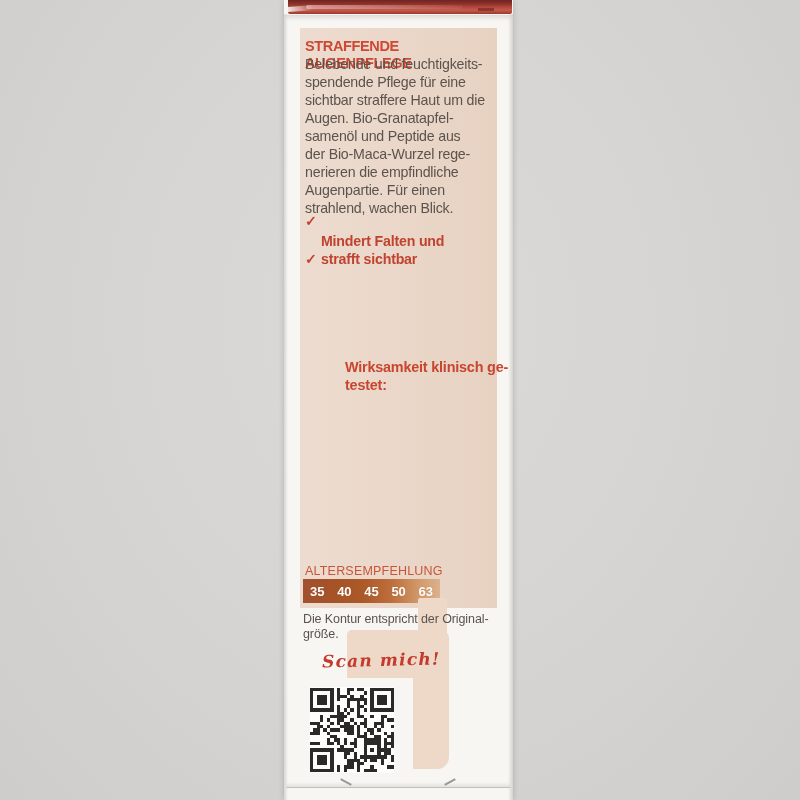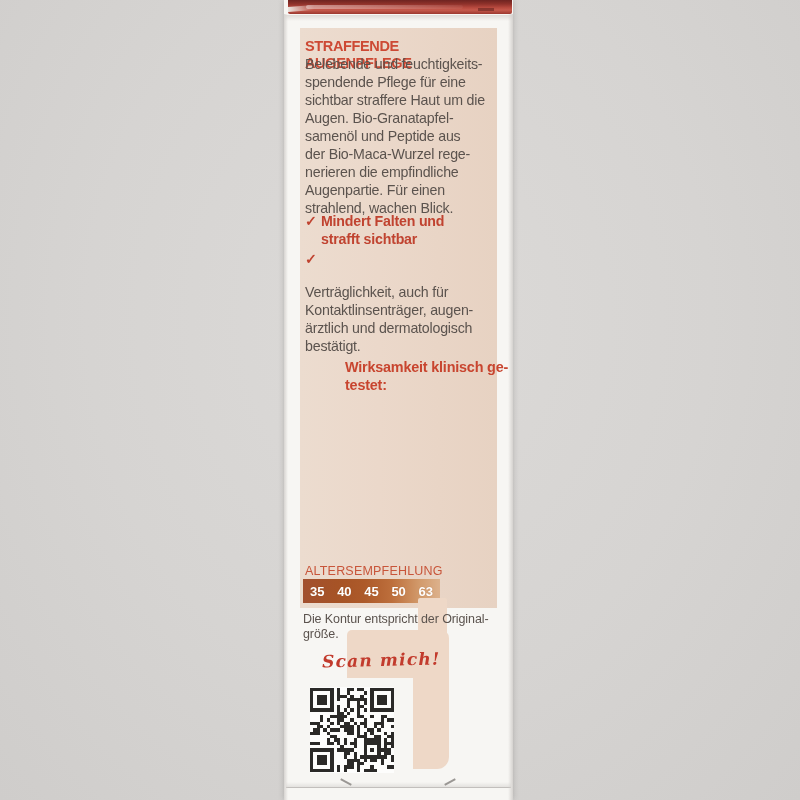--- a/index.html
+++ b/index.html
@@ -28,21 +28,21 @@
   .panel .heading{position:absolute;left:5px;top:9px;width:190px;
     font-size:15px;font-weight:bold;color:#cd4934;letter-spacing:-.4px;
     transform:scaleX(.97);transform-origin:left;}
   .body-txt{color:#5b534e;font-size:14.2px;line-height:18px;letter-spacing:-.2px;
     white-space:pre-line;width:190px;position:absolute;left:5px;}
   .p1{top:27px;}
   .p2{top:255px;}
   .benefit{position:absolute;left:5px;display:flex;width:190px;
     color:#c04330;font-weight:bold;font-size:14.2px;line-height:17.5px;letter-spacing:-.2px;}
   .benefit .chk{width:16px;flex:0 0 16px;}
-  .benefit .btxt{white-space:pre-line;}
+  .benefit .btxt{white-space:pre-line;margin-top:20px;}
   .b1{top:185px;} .b2{top:223px;}
   .eff-heading{position:absolute;left:5px;top:330px;width:190px;
     font-size:14.4px;font-weight:bold;color:#c8452f;line-height:18px;white-space:pre-line;letter-spacing:-.2px;margin-left:40px;}
   .stats{position:absolute;left:5px;top:392px;width:190px;color:#5b534e;
     font-size:14.2px;line-height:16.5px;white-space:pre-line;letter-spacing:-.2px;}
   .stats b{font-weight:bold;color:#4f4843;}
   .footnotes{position:absolute;left:5px;top:424px;width:192px;color:#5b534e;
     font-size:11px;line-height:15px;white-space:pre-wrap;letter-spacing:-.1px;}
   .age-label{position:absolute;left:5px;top:536px;font-size:12.5px;font-weight:normal;
     color:#c8553a;letter-spacing:.2px;}
@@ -104,24 +104,20 @@
 
       <div class="benefit b1">
         <span class="chk">✓</span>
         <span class="btxt">Mindert Falten und
 strafft sichtbar</span>
       </div>
       <div class="benefit b2">
         <span class="chk">✓</span>
       </div>
 
-      <p class="body-txt p2">Verträglichkeit, auch für
-Kontaktlinsenträger, augen-
-ärztlich und dermatologisch
-bestätigt.</p>
 
       <div class="eff-heading">Wirksamkeit klinisch ge-
 testet:</div>
 
 
 
       <div class="age-label">ALTERSEMPFEHLUNG</div>
       <div class="age-bar">
         <span>35</span>
         <span>40</span>

